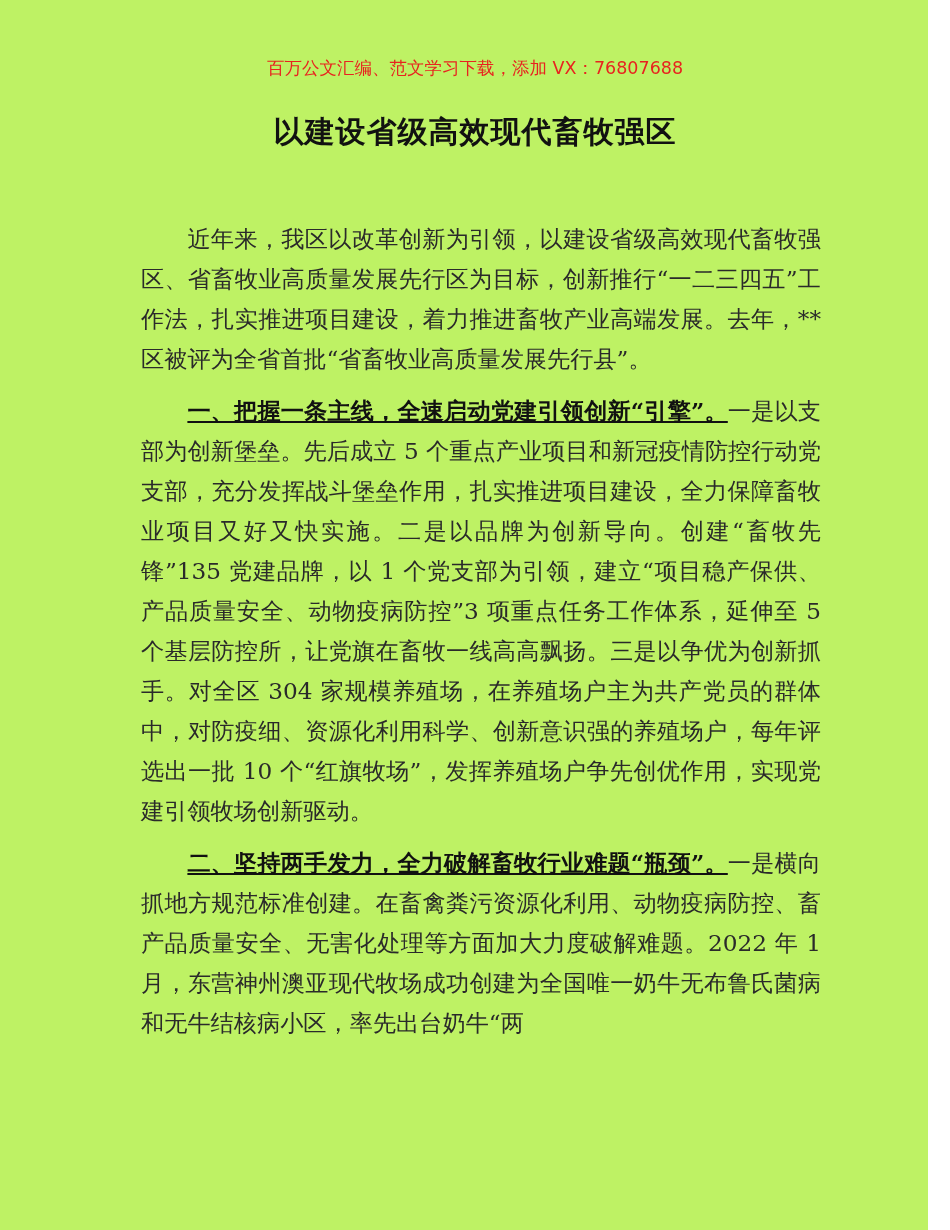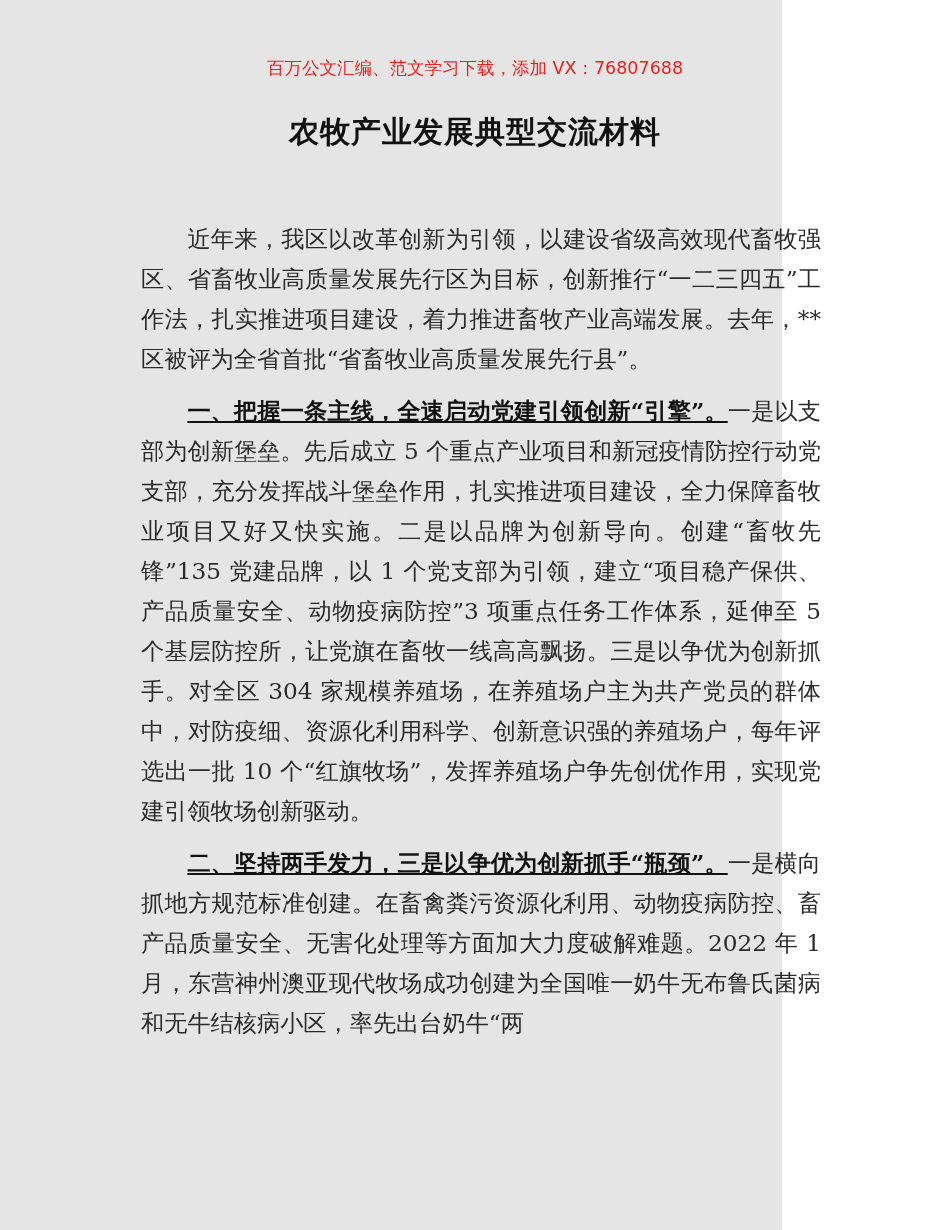--- a/index.html
+++ b/index.html
@@ -1,17 +1,17 @@
 <!DOCTYPE html>
 <html><head>
 <meta charset="utf-8">
 <style>
   html, body { margin: 0; padding: 0; background: #ffffff; }
   body { width: 950px; height: 1230px; position: relative; overflow: hidden; }
-  .page { position: absolute; left: 0; top: 0; width: 782px; height: 1230px; background: #e5e5e5; }
+  .page { position: absolute; left: 0; top: 0; width: 928px; height: 1230px; background: #bef264; }
   .watermark {
     position: absolute; left: 0; top: 56px; width: 950px; text-align: center;
     color: #e8231f; font-family: "DejaVu Sans", sans-serif; font-size: 17.5px;
     letter-spacing: 0px; line-height: 24px;
   }
   .title {
     position: absolute; left: 0; top: 110px; width: 950px; text-align: center;
     font-family: "DejaVu Serif", serif; font-weight: bold; font-size: 30px;
     color: #111; line-height: 44px; letter-spacing: 1px;
   }
@@ -21,19 +21,19 @@
     line-height: 40px; text-align: justify;
   }
   .body p { margin: 0 0 12px 0; text-indent: 2em; }
   .body p .heading { font-weight: bold; color: #111; text-decoration: underline; }
 </style>
 </head>
 <body>
 
 <div class="page">
   <div class="watermark">百万公文汇编、范文学习下载，添加 VX：76807688</div>
-  <div class="title">农牧产业发展典型交流材料</div>
+  <div class="title">以建设省级高效现代畜牧强区</div>
   <div class="body">
     <p><span class="heading"></span><span>近年来，我区以改革创新为引领，以建设省级高效现代畜牧强区、省畜牧业高质量发展先行区为目标，创新推行“一二三四五”工作法，扎实推进项目建设，着力推进畜牧产业高端发展。去年，**区被评为全省首批“省畜牧业高质量发展先行县”。</span></p>
     <p><span class="heading">一、把握一条主线，全速启动党建引领创新“引擎”。</span><span>一是以支部为创新堡垒。先后成立 5 个重点产业项目和新冠疫情防控行动党支部，充分发挥战斗堡垒作用，扎实推进项目建设，全力保障畜牧业项目又好又快实施。二是以品牌为创新导向。创建“畜牧先锋”135 党建品牌，以 1 个党支部为引领，建立“项目稳产保供、产品质量安全、动物疫病防控”3 项重点任务工作体系，延伸至 5 个基层防控所，让党旗在畜牧一线高高飘扬。三是以争优为创新抓手。对全区 304 家规模养殖场，在养殖场户主为共产党员的群体中，对防疫细、资源化利用科学、创新意识强的养殖场户，每年评选出一批 10 个“红旗牧场”，发挥养殖场户争先创优作用，实现党建引领牧场创新驱动。</span></p>
-    <p><span class="heading">二、坚持两手发力，三是以争优为创新抓手“瓶颈”。</span><span>一是横向抓地方规范标准创建。在畜禽粪污资源化利用、动物疫病防控、畜产品质量安全、无害化处理等方面加大力度破解难题。2022 年 1 月，东营神州澳亚现代牧场成功创建为全国唯一奶牛无布鲁氏菌病和无牛结核病小区，率先出台奶牛“两</span></p>
+    <p><span class="heading">二、坚持两手发力，全力破解畜牧行业难题“瓶颈”。</span><span>一是横向抓地方规范标准创建。在畜禽粪污资源化利用、动物疫病防控、畜产品质量安全、无害化处理等方面加大力度破解难题。2022 年 1 月，东营神州澳亚现代牧场成功创建为全国唯一奶牛无布鲁氏菌病和无牛结核病小区，率先出台奶牛“两</span></p>
   </div>
 </div>
 
 </body></html>

